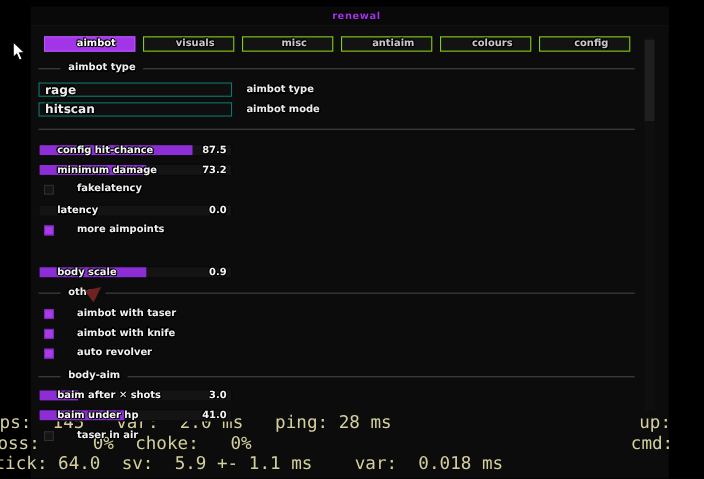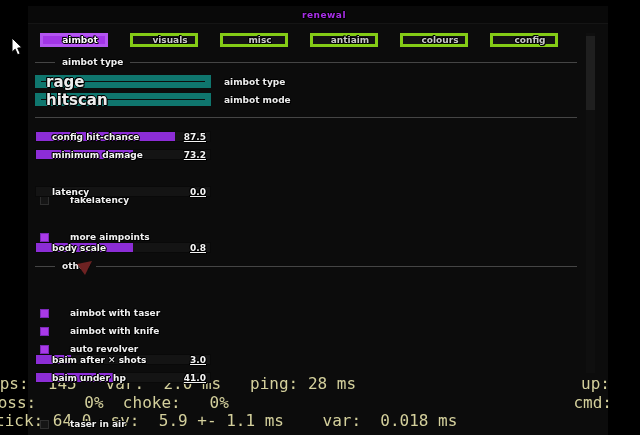--- a/index.html
+++ b/index.html
@@ -11,43 +11,43 @@
   body{position:relative;font-family:"DejaVu Sans",sans-serif;}
 
   .outline{ text-shadow:1px 0 0 #000,-1px 0 0 #000,0 1px 0 #000,0 -1px 0 #000,1px 1px 0 #000,-1px -1px 0 #000;padding-left:12px; }
 
   
   .window{position:absolute;left:28px;top:6px;width:580px;height:429px;background:#0c0c0c;z-index:1;}
   .titlebar{position:absolute;left:0;top:0;width:100%;height:18px;background:#090909;border-bottom:1px solid #151515;
             display:flex;align-items:center;justify-content:center;}
   .titlebar .t{font-size:9px;font-weight:bold;color:var(--title);letter-spacing:.5px;}
 
-  .tab{position:absolute;top:27px;width:68px;height:14px;background:#131313;border:3px solid #84cc16;
+  .tab{position:absolute;top:27px;width:83px;height:14px;background:#131313;border:1px solid #84cc16;
        display:flex;align-items:center;justify-content:center;font-size:9px;font-weight:bold;color:#c9c9c9;cursor:default;}
   .tab.active{background:var(--accent);border-color:#b455f2;color:#fff;}
 
   .hdr{position:absolute;left:7px;width:542px;height:12px;display:flex;align-items:center;}
   .hdr .ln{height:1px;background:#454545;}
   .hdr .ln.l{width:20px;}
   .hdr .ln.r{flex:1;}
   .hdr .ht{font-size:9px;font-weight:bold;color:#f0f0f0;padding:0 7px;white-space:nowrap;}
 
-  .dd{position:absolute;left:7px;width:176px;height:13px;background:#0e0e0e;border:6px solid #0f766e;
-      display:flex;align-items:center;padding-left:5px;font-size:15px;font-weight:bold;color:#ededed;}
+  .dd{position:absolute;left:7px;width:176px;height:13px;background:#0e0e0e;border:1px solid #0f766e;
+      display:flex;align-items:center;padding-left:5px;font-size:11px;font-weight:bold;color:#ededed;}
   .ddlabel{position:absolute;left:184px;height:13px;display:flex;align-items:center;
            font-size:9px;font-weight:bold;color:#ededed;white-space:nowrap;}
 
   .sld{position:absolute;left:7px;width:176px;height:11px;background:#141414;border:1px solid #090909;}
   .sld .fill{position:absolute;left:0;top:0;height:100%;background:var(--slider-fill);}
   .sld .lab{position:absolute;left:4px;top:0;height:100%;display:flex;align-items:center;
             font-size:9px;font-weight:bold;color:#f5f5f5;white-space:nowrap;}
   .sld .val{position:absolute;right:4px;top:0;height:100%;display:flex;align-items:center;
-            font-size:9px;font-weight:bold;color:#f5f5f5;text-decoration:underline;}
+            font-size:9px;font-weight:bold;color:#f5f5f5;}
 
-  .cbrow{position:absolute;left:12px;display:flex;align-items:center;gap:9px;height:10px;margin-top:28px;}
+  .cbrow{position:absolute;left:12px;display:flex;align-items:center;gap:9px;height:10px;}
   .cb{width:9px;height:9px;background:#151515;border:1px solid #2e2e2e;}
   .cb.checked{background:var(--checkbox);border-color:#7a28b8;}
   .cbrow .cl{font-size:9px;font-weight:bold;color:#f0f0f0;white-space:nowrap;}
 
   .scroll-track{position:absolute;left:558px;top:27px;width:9px;height:340px;background:#0f0f0f;}
   .scroll-thumb{position:absolute;left:558px;top:30px;width:9px;height:74px;background:#1f1f1f;}
 
   
   .netline{position:absolute;z-index:2;font-family:"DejaVu Sans Mono",monospace;font-size:16px;
            line-height:19px;color:var(--net);white-space:pre;}
@@ -116,21 +116,21 @@
 
   <div class="cbrow" style="top:198px">
     <span class="cb checked"></span>
     <span class="cl outline">more aimpoints</span>
   </div>
 
 
   <div class="sld" style="top:236px">
     <div class="fill" style="width: 56%;"></div>
     <span class="lab outline">body scale</span>
-    <span class="val outline">0.8</span>
+    <span class="val outline">0.9</span>
   </div>
 
   <div class="hdr" style="top:254px">
     <span class="ln l"></span>
     <span class="ht outline">other</span>
     <span class="ln r"></span>
   </div>
 
   <div class="cbrow" style="top:274px">
     <span class="cb checked"></span>
@@ -140,20 +140,25 @@
   <div class="cbrow" style="top:292px">
     <span class="cb checked"></span>
     <span class="cl outline">aimbot with knife</span>
   </div>
 
   <div class="cbrow" style="top:310px">
     <span class="cb checked"></span>
     <span class="cl outline">auto revolver</span>
   </div>
 
+  <div class="hdr" style="top:330px">
+    <span class="ln l"></span>
+    <span class="ht outline">body-aim</span>
+    <span class="ln r"></span>
+  </div>
 
   <div class="sld" style="top:348px">
     <div class="fill" style="width: 20%;"></div>
     <span class="lab outline">baim after ✕ shots</span>
     <span class="val outline">3.0</span>
   </div>
 
   <div class="scroll-track"></div>
   <div class="scroll-thumb"></div>
 </div>

